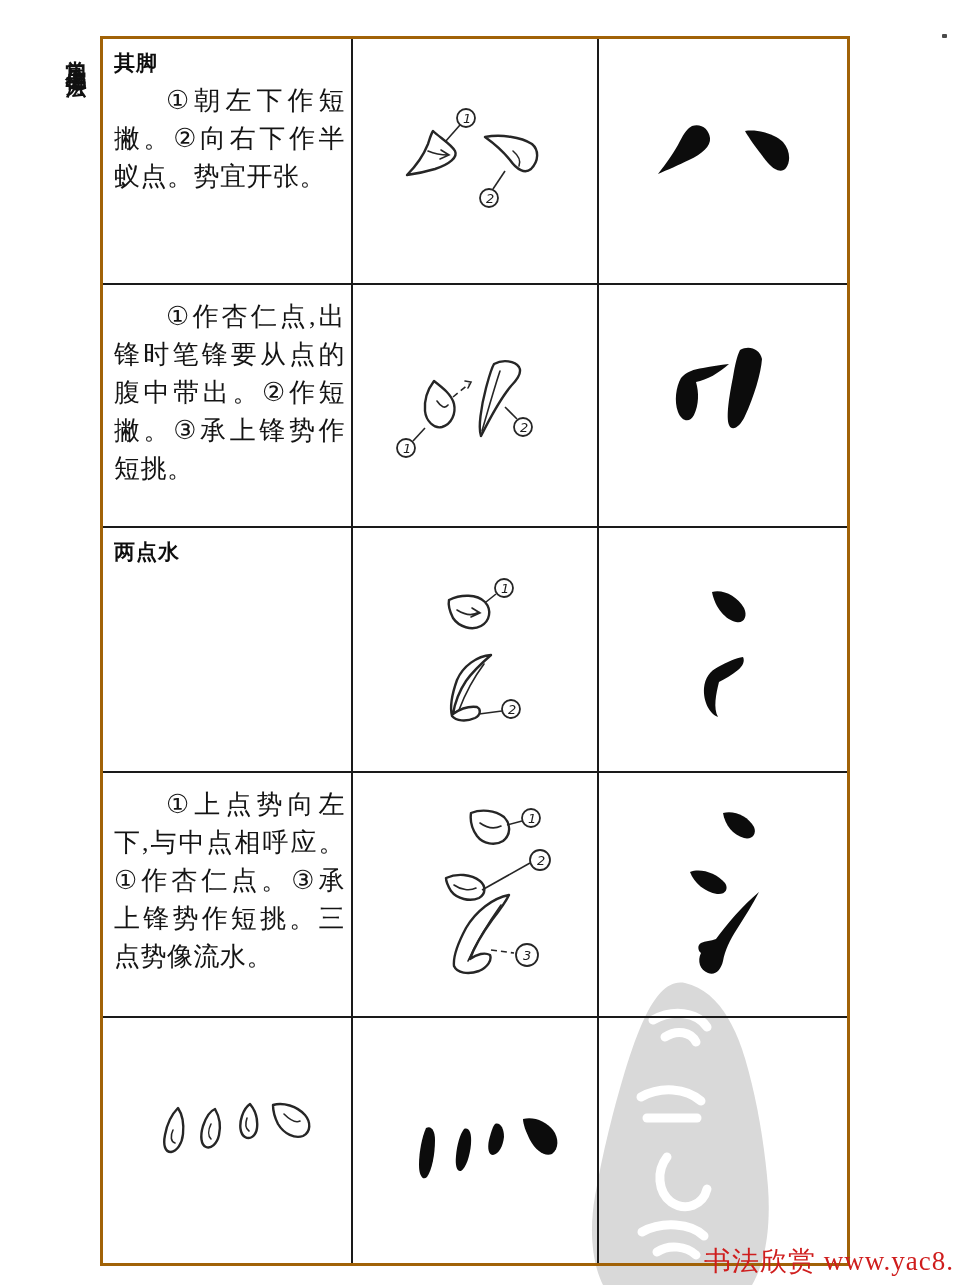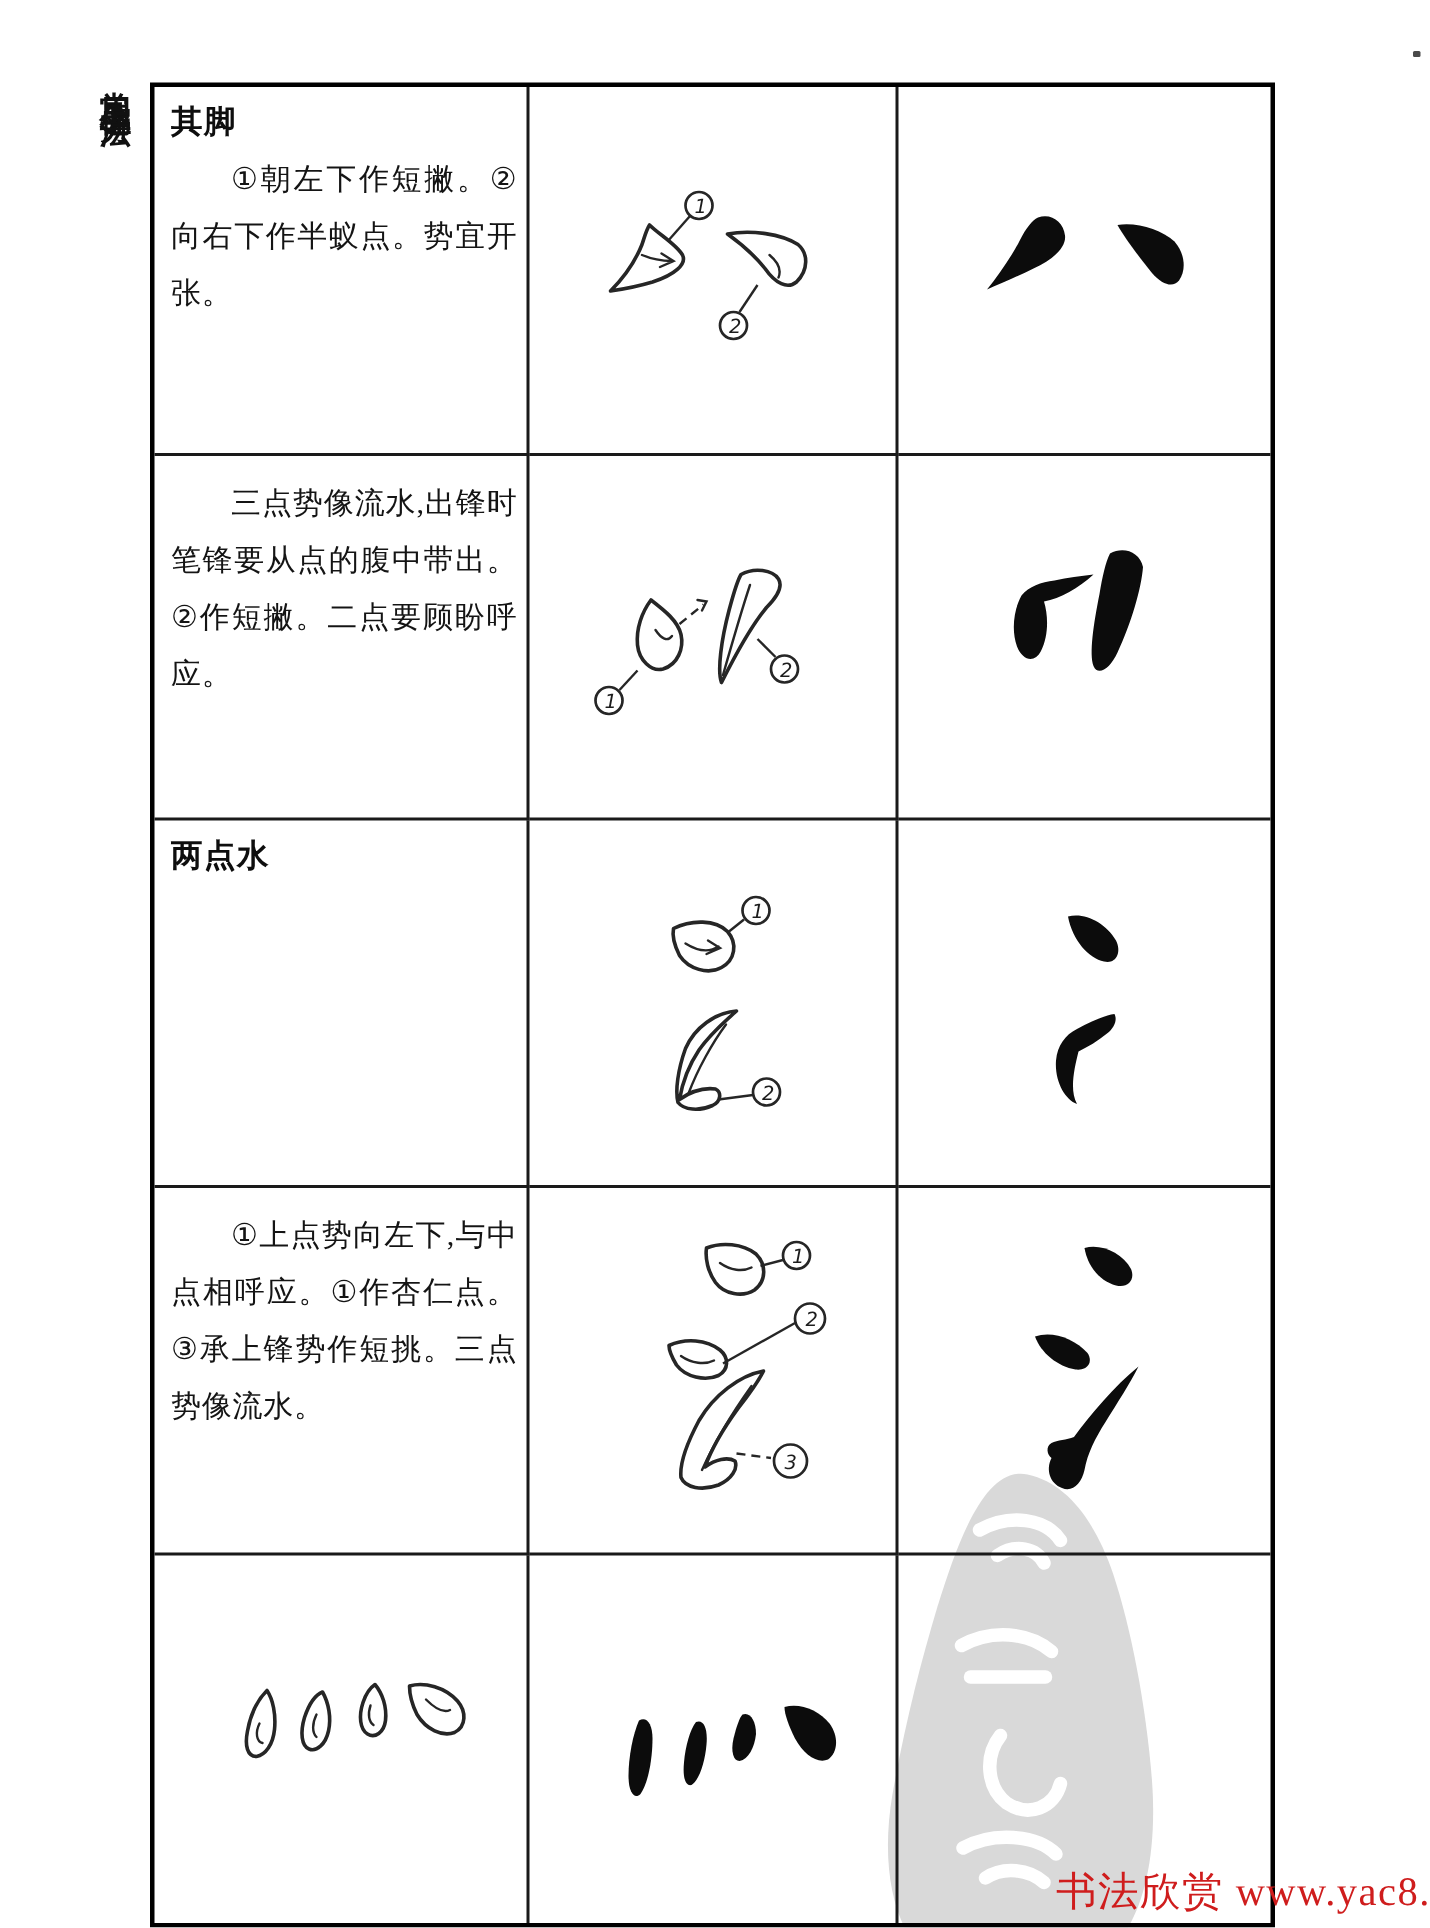--- a/index.html
+++ b/index.html
@@ -9,36 +9,36 @@
   }
   
   .side-title{
     position:absolute;left:62px;top:44px;z-index:2;
     writing-mode:vertical-rl;text-orientation:upright;
     font-family:"Liberation Sans","DejaVu Sans",sans-serif;font-weight:bold;
     font-size:21px;letter-spacing:4px;color:#111;
   }
   
   .grid{
-    position:absolute;left:100px;top:55px;width:744px;height:1224px;
-    border:3px solid #000000;display:grid;z-index:1;
+    position:absolute;left:100px;top:36px;width:744px;height:1224px;
+    border:3px solid #a16207;display:grid;z-index:1;
     grid-template-columns:250px 246px 248px;
     grid-template-rows:246px 243px 245px 245px 245px;
     background:transparent;
   }
   .cell{border-right:2px solid #1a1a1a;border-bottom:2px solid #1a1a1a;position:relative;overflow:hidden;}
   .cell:nth-child(3n){border-right:none;}
   .cell:nth-child(n+13){border-bottom:none;}
   .text-cell{padding:9px 6px 0 11px;box-sizing:border-box;}
   .cell-title{
     font-family:"Liberation Sans","DejaVu Sans",sans-serif;font-weight:bold;
     font-size:21px;letter-spacing:1px;color:#0e0e0e;line-height:30px;
   }
   .cell-body{
-    margin:4px 0 0 0;font-size:20px;line-height:38px;text-indent:2em;
+    margin:4px 0 0 0;font-size:26px;line-height:38px;text-indent:2em;
     letter-spacing:0.5px;text-align:justify;color:#141414;
   }
   .fig{position:absolute;left:0;top:0;}
   .outline{fill:none;stroke:#262626;stroke-width:2.4;stroke-linejoin:round;}
   .inner{fill:none;stroke:#262626;stroke-width:1.6;stroke-linecap:round;}
   .leader{fill:none;stroke:#262626;stroke-width:1.6;}
   .dashlead{fill:none;stroke:#262626;stroke-width:1.6;stroke-dasharray:6 4;}
   .numcirc{fill:#ffffff;stroke:#262626;stroke-width:1.8;}
   .numtxt{font-family:"DejaVu Sans",sans-serif;font-size:13px;fill:#1c1c1c;font-style:italic;}
   .ink{fill:#0c0c0c;stroke:none;}
@@ -94,21 +94,21 @@
     </svg>
   </div>
   <div class="cell">
     <svg class="fig" width="248" height="246" viewBox="0 0 248 246">
       <path class="ink" d="M93,87 C102,84 110,90 111,99 C112,107 103,115 90,121 C80,126 68,131 59,135 C67,125 76,112 81,102 C85,94 89,89 93,87 Z"></path>
       <path class="ink" d="M146,92 C159,90 175,95 184,103 C191,111 192,122 187,129 C183,134 176,132 169,124 C161,114 151,101 146,92 Z"></path>
     </svg>
   </div>
 
   <div class="cell text-cell">
-    <p class="cell-body">三点势像流水,出锋时笔锋要从点的腹中带出。②作短撇。二点要顾盼呼应。</p>
+    <p class="cell-body">①作杏仁点,出锋时笔锋要从点的腹中带出。②作短撇。③承上锋势作短挑。</p>
   </div>
   <div class="cell">
     <svg class="fig" width="246" height="243" viewBox="0 0 246 243">
       <path class="outline" d="M81,96 C90,103 99,110 101,119 C103,128 99,139 89,142 C81,144 73,136 72,126 C71,115 75,104 81,96 Z"></path>
       <path class="inner" d="M84,116 C88,122 92,124 95,120"></path>
       <path class="dashlead" d="M100,112 L116,99"></path>
       <path class="inner" d="M112,96 L118,97 L115,103"></path>
       <path class="leader" d="M60,156 L72,143"></path>
       <circle class="numcirc" cx="53" cy="163" r="9"></circle>
       <text class="numtxt" x="50" y="168">1</text>

